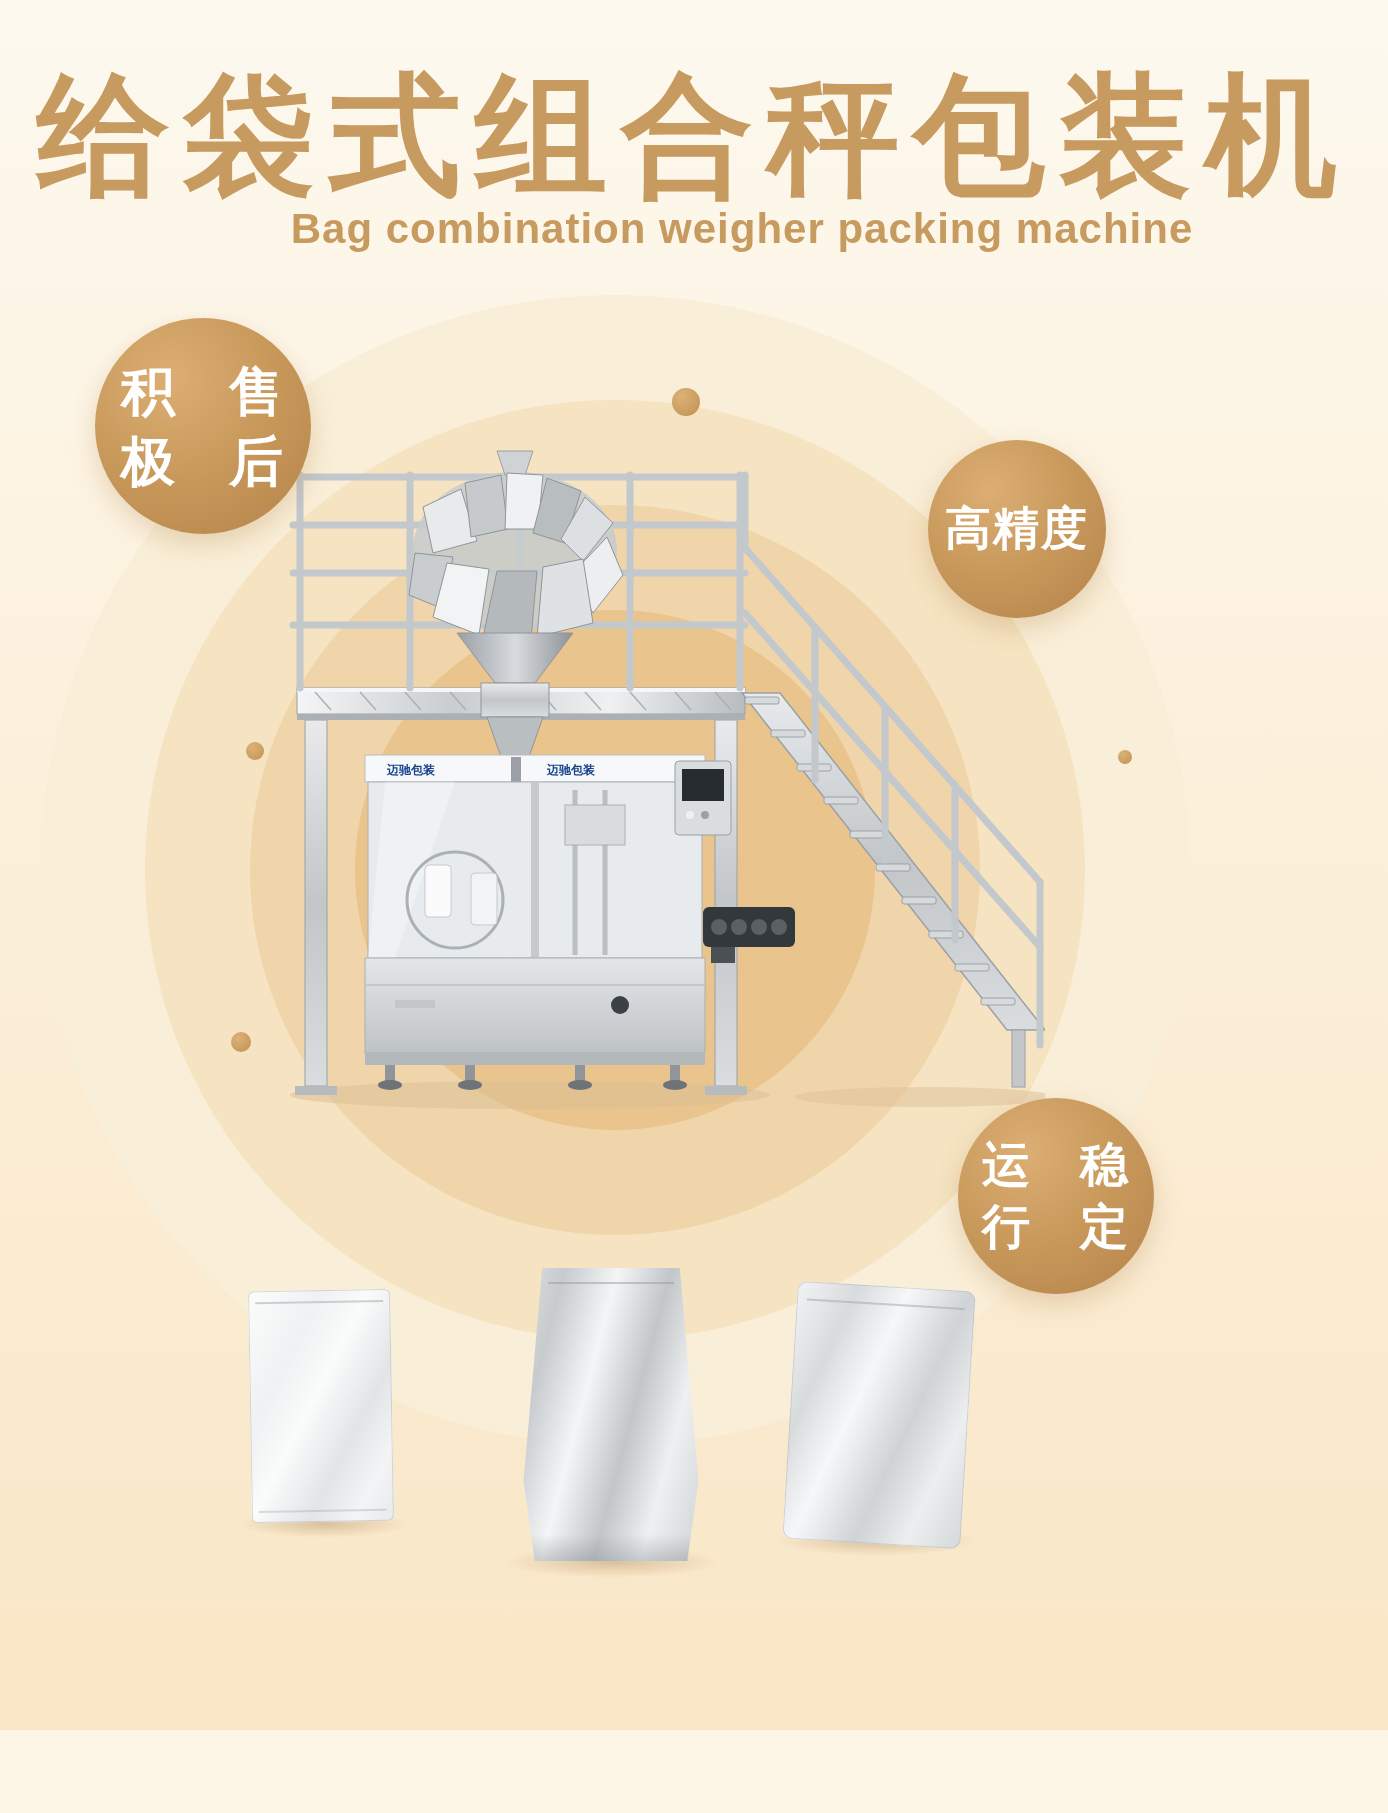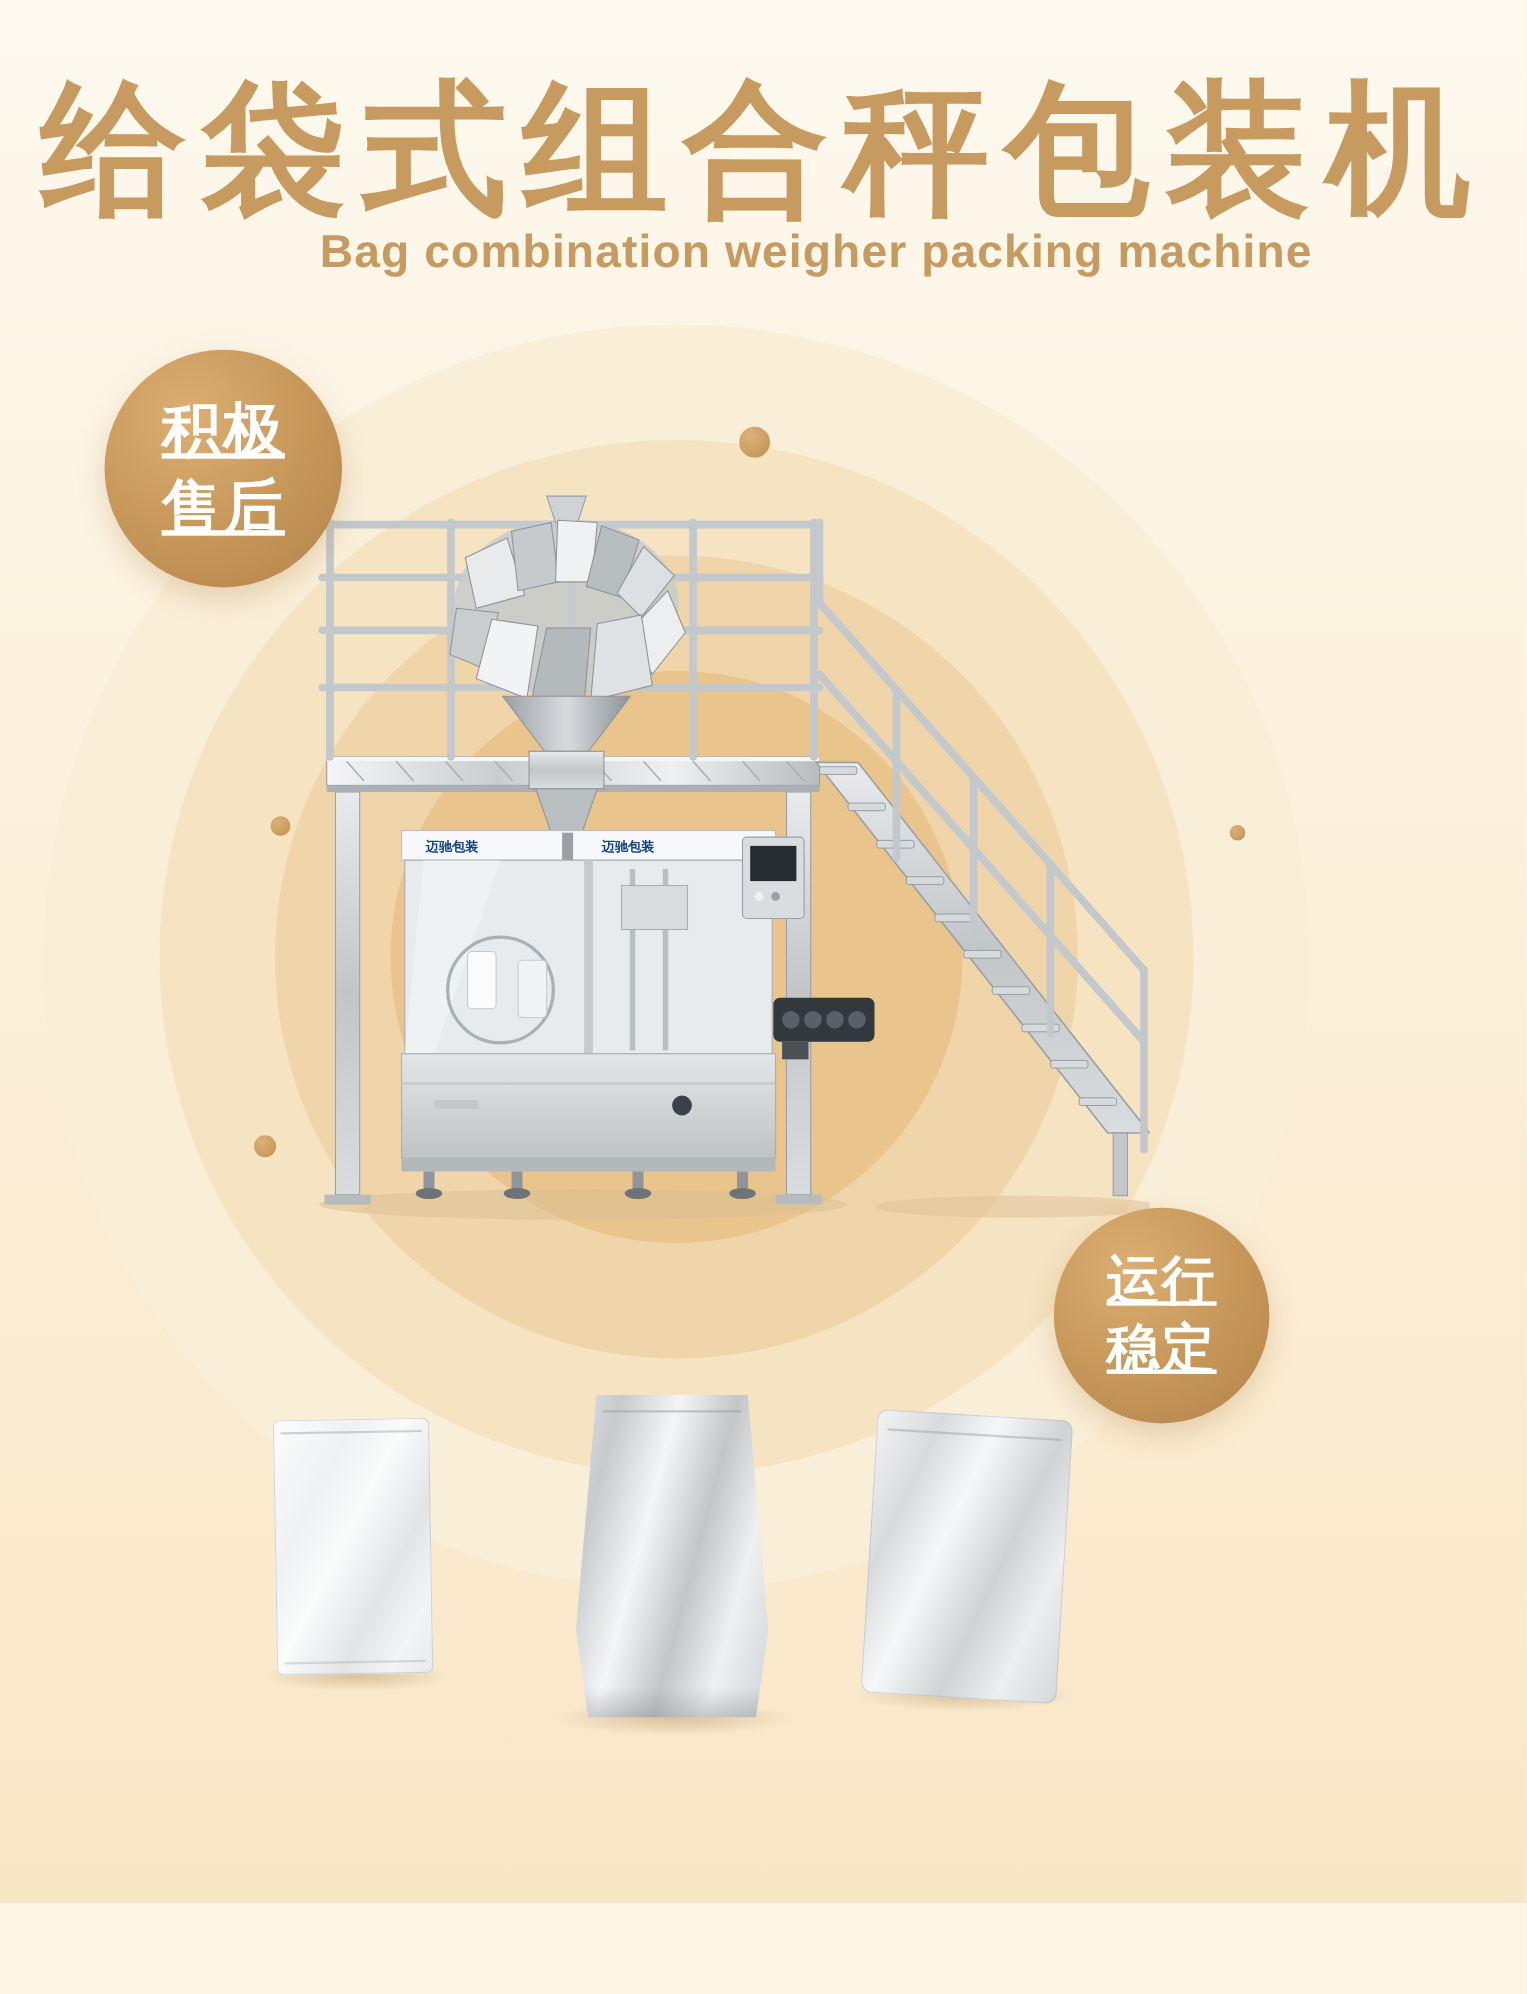--- a/index.html
+++ b/index.html
@@ -21,24 +21,23 @@
     font-size:132px; font-weight:bold; color:#c79a5f; letter-spacing:14px; white-space:nowrap;
   }
   .subtitle {
     position:absolute; top:205px; left:0; width:100%; text-align:center;
     font-size:42px; font-weight:bold; color:#c79a5f; letter-spacing:1px;margin-left:48px;
   }
   .badge {
     position:absolute; border-radius:50%;
     background:radial-gradient(circle at 35% 28%, #dcae73 0%, #c99а5c 0%, #c99a5c 45%, #b5824a 100%);
     background:radial-gradient(circle at 35% 28%, #dcae73 0%, #c99a5c 45%, #b5824a 100%);
-    color:#ffffff; display:flex; flex-direction:column; align-items:center; justify-content:center;
+    color:#ffffff; display:flex; align-items:center; justify-content:center;
     font-weight:bold; text-align:center; line-height:1.3; letter-spacing:2px;
     box-shadow:0 10px 24px rgba(170,120,60,0.25);
-    text-decoration:underline;
   }
   .badge-after-sales { left:95px;  top:318px;  width:216px; height:216px; font-size:54px; }
   .badge-precision   { left:928px; top:440px;  width:178px; height:178px; font-size:46px; }
   .badge-bag-width   { left:38px;  top:1038px; width:226px; height:226px; font-size:56px; }
   .badge-stable      { left:958px; top:1098px; width:196px; height:196px; font-size:48px; }
   .machine { position:absolute; left:275px; top:445px; width:770px; height:665px; }
   .brand-label {
     position:absolute; font-size:12px; font-weight:bold; color:#16418c; letter-spacing:0;
     white-space:nowrap;
   }
@@ -244,20 +243,24 @@
       <rect x="436" y="502" width="24" height="16" fill="#4a5056"></rect>
     </svg>
     <span class="brand-label brand-1">迈驰包装</span>
     <span class="brand-label brand-2">迈驰包装</span>
   </div>
 
   <div class="badge badge-after-sales">
     <span>积极</span>
     <span>售后</span>
   </div>
+  <div class="badge badge-precision">
+    <span>高精</span>
+    <span>度</span>
+  </div>
   <div class="badge badge-stable">
     <span>运行</span>
     <span>稳定</span>
   </div>
 
   <div class="pouch-shadow shadow-1"></div>
   <div class="pouch-shadow shadow-2"></div>
   <div class="pouch-shadow shadow-3"></div>
   <div class="pouch pouch-sachet"></div>
   <div class="pouch pouch-standup"></div>

